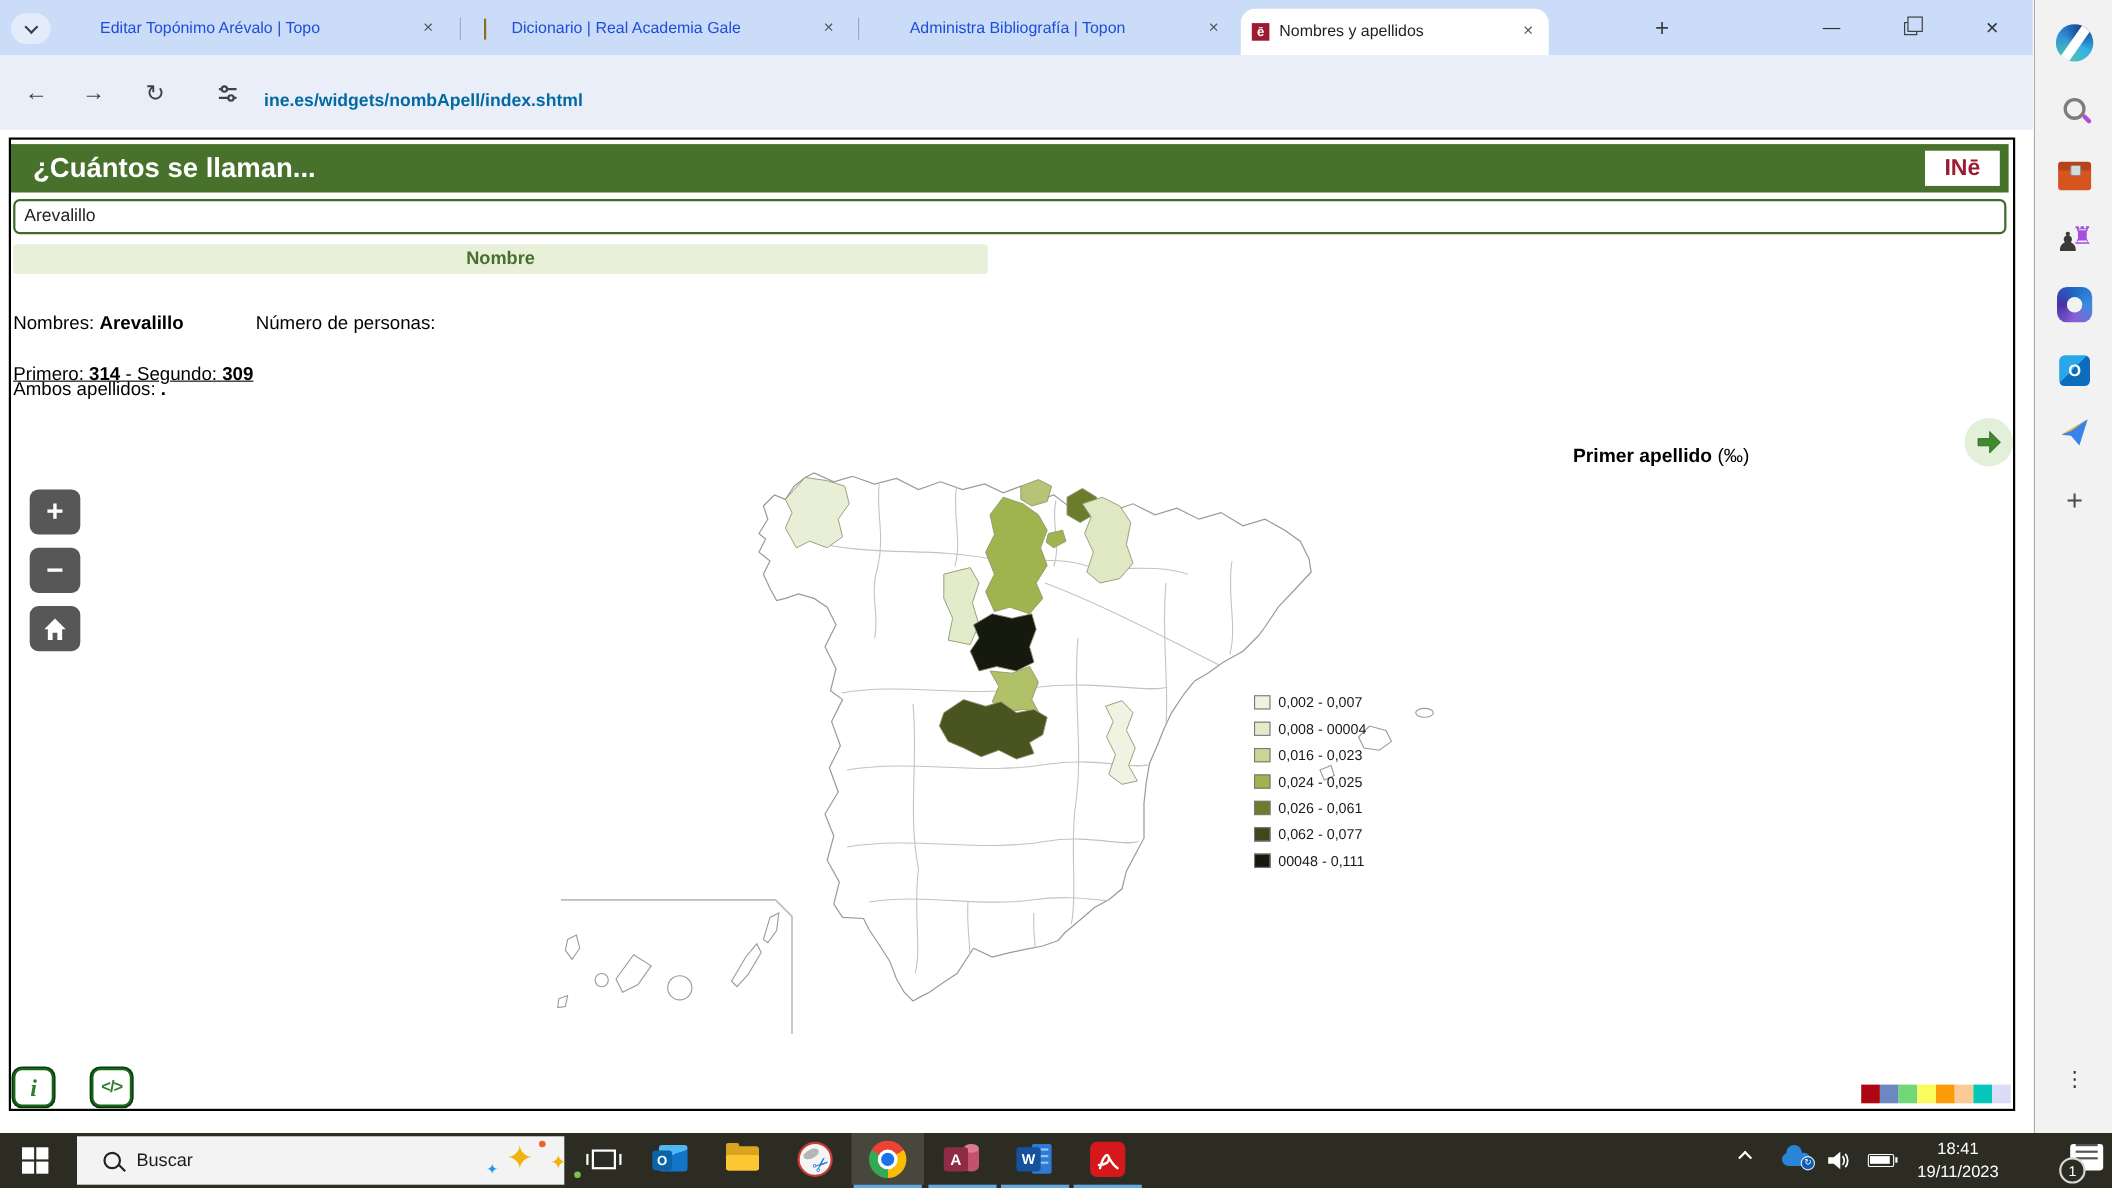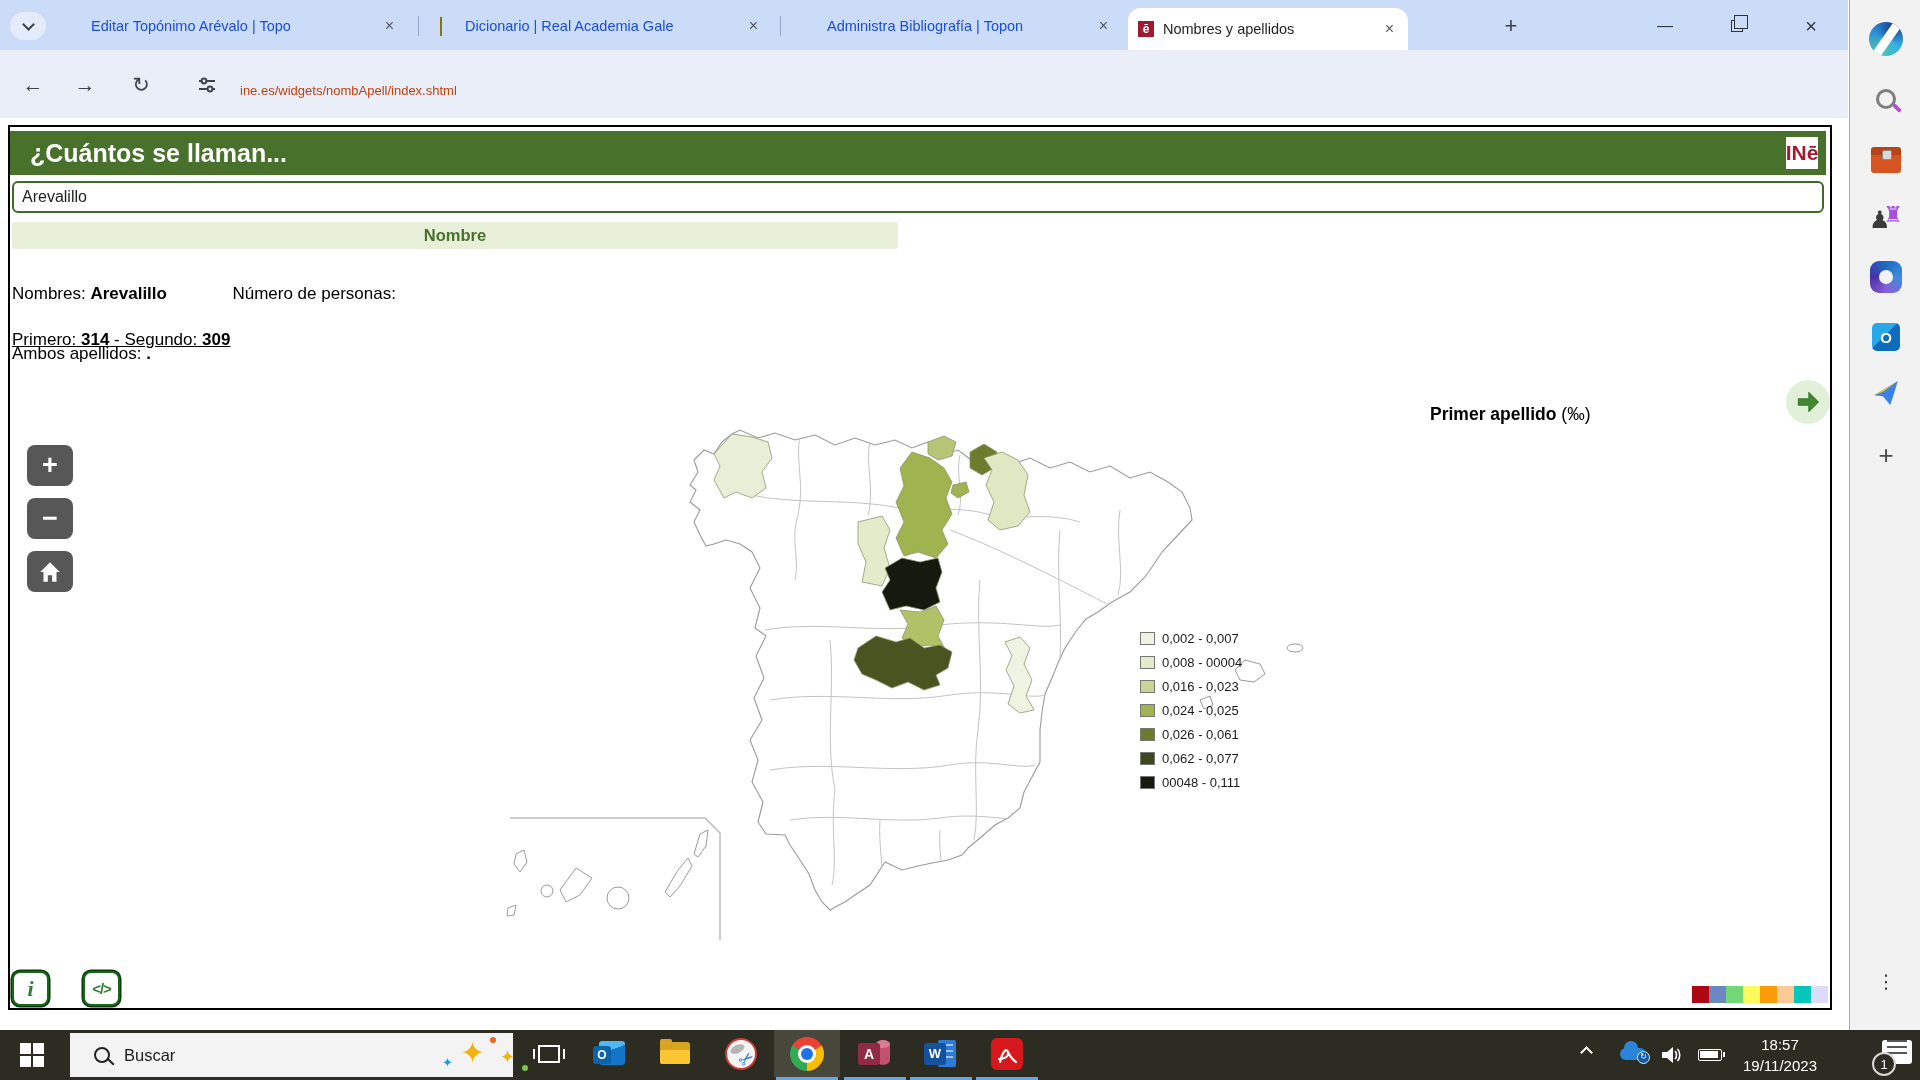--- a/index.html
+++ b/index.html
@@ -35,39 +35,39 @@
     color:#303338; font-size:16px; }
   .wc-restore-glyph { width:12px; height:12px; border:1.6px solid #303338; position:relative; background:transparent; }
   .wc-restore-glyph::before { content:""; position:absolute; left:2px; bottom:2px; width:12px; height:12px;
     border:1.6px solid #303338; background:#cbdcf8; }
 
   
   #toolbar { left:0; top:50px; width:1848px; height:68px; background:#e9eef9; }
   .nav-ic { top:20px; width:30px; height:30px; display:flex; align-items:center; justify-content:center;
     font-size:21px; color:#3f444b; }
   .tune-ic svg { display:block; }
-  #urltext { left:240px; top:33px; font-size:13px; color:#c2410c; }
+  #urltext { left:240px; top:33px; font-size:16px; color:#0369a1;font-weight:bold; }
   .gcirc { left:1476px; top:78px; width:34px; height:34px; background:#fff; border-radius:50%;
     display:flex; align-items:center; justify-content:center; }
   .star-ic { left:1528px; top:82px; font-size:21px; color:#3f444b; }
   .toolbar-sep { left:1656px; top:82px; width:1px; height:24px; background:#b9c2d4; }
   .panel-ic { left:1684px; top:82px; width:24px; height:22px; background:#3c4043; border-radius:5px; }
   .panel-ic::before { content:""; position:absolute; left:3px; top:3px; width:7px; height:16px;
     background:#e9eef9; border-radius:2px; }
   .avatar { left:1736px; top:80px; width:28px; height:28px; border-radius:50%; background:#1c4f2f;
     color:#fff; font-size:14px; font-weight:bold; display:flex; align-items:center; justify-content:center; }
   .kebab-ring { left:1782px; top:72px; width:44px; height:44px; border:3px solid #1a73e8; border-radius:50%;
     display:flex; align-items:center; justify-content:center; font-size:18px; color:#3c4043; letter-spacing:0; }
 
   
   #page { left:0; top:118px; width:1848px; height:912px; background:#fff; }
   #widget-frame { left:8px; top:7px; width:1824px; height:885px; border:2px solid #000; }
   #ine-header { left:10px; top:13px; width:1816px; height:44px; background:#48712c; display:flex; align-items:center; }
   #ine-title { color:#fff; font-size:25px; font-weight:bold; padding-left:20px; }
-  #ine-logo { position:absolute; right:8px; top:6px; width:32px; height:32px; background:#fff;
+  #ine-logo { position:absolute; right:8px; top:6px; width:68px; height:32px; background:#fff;
     color:#9e1b32; font-weight:bold; font-size:21px; display:flex; align-items:center; justify-content:center; }
   #name-input { left:12px; top:63px; width:1812px; height:32px; border:2px solid #3e6b28; border-radius:6px;
     font-size:16px; padding:0 8px; color:#222; font-family:"Liberation Sans",sans-serif; }
   .wtab { top:104px; height:27px; display:flex; align-items:center; justify-content:center;
     font-size:16.5px; font-weight:bold; border-radius:3px; }
   #wtab-nombre { left:12px; width:886px; background:#e9f0d9; color:#47702b; }
   #wtab-apellido { left:912px; width:912px; background:#48712c; color:#fff; }
   .resline { left:12px; font-size:17px; color:#000; }
   .resline b { font-weight:bold; }
   #map-title { left:1430px; top:286px; font-size:17.5px; color:#000; font-weight:bold; }
@@ -558,21 +558,21 @@
       <svg width="24" height="22" viewBox="0 0 24 22">
         <polygon points="2,8 7,8 13,3 13,19 7,14 2,14" fill="#fff"></polygon>
         <path d="M15 7 C17 9 17 13 15 15 M17.5 5 C20.5 8 20.5 14 17.5 17" stroke="#fff" stroke-width="1.6" fill="none"></path>
       </svg>
     </div>
     <div class="abs" style="left:1698px;top:19px;">
         <span class="battery" style="display:block;"></span>
       </div>
 
     <div id="clock" class="abs" style="top:4px;">
-      <div>18:57</div>
+      <div>18:41</div>
       <div>19/11/2023</div>
     </div>
 
     <div class="abs notif" style="top:6px;">
         <i></i>
         <i></i>
         <i></i>
       </div>
     <div class="abs notif-badge" style="top:22px;">1</div>
   </div>

